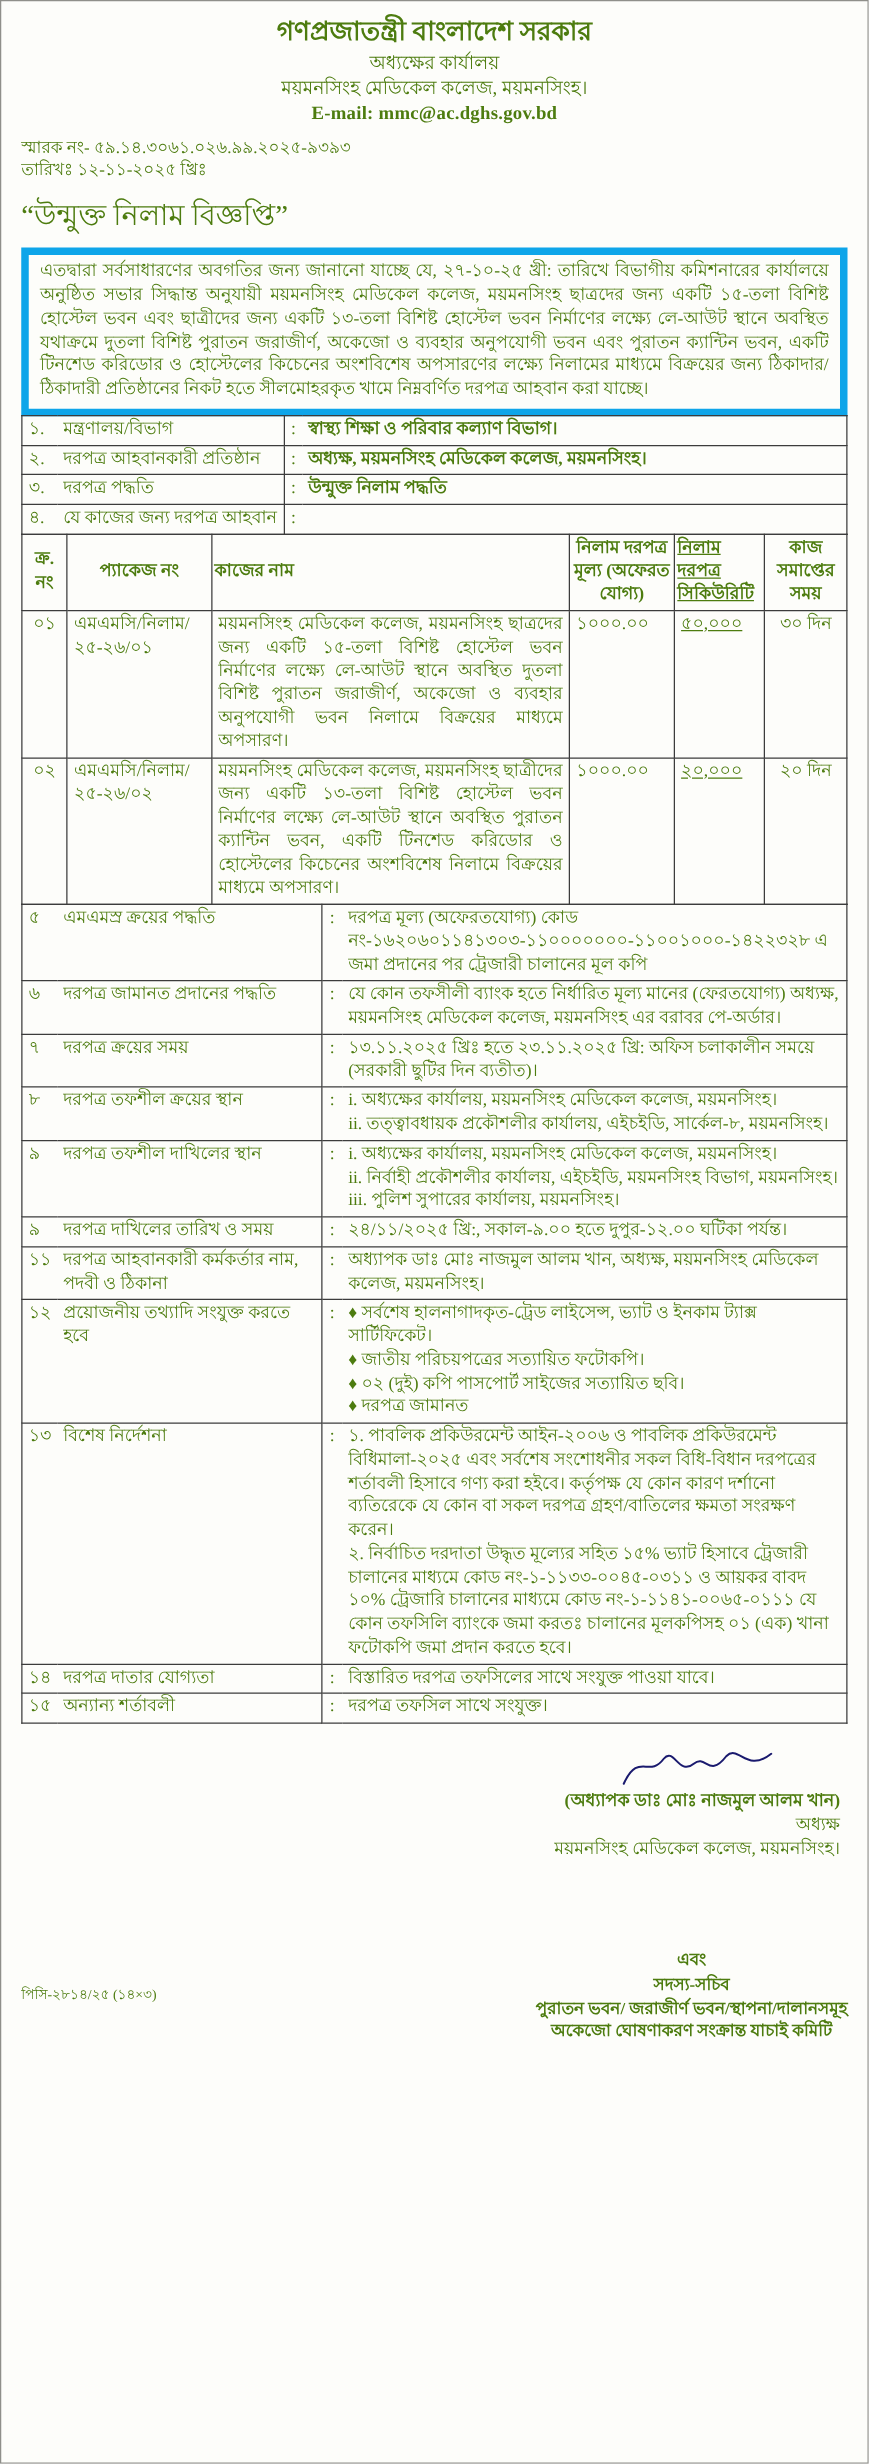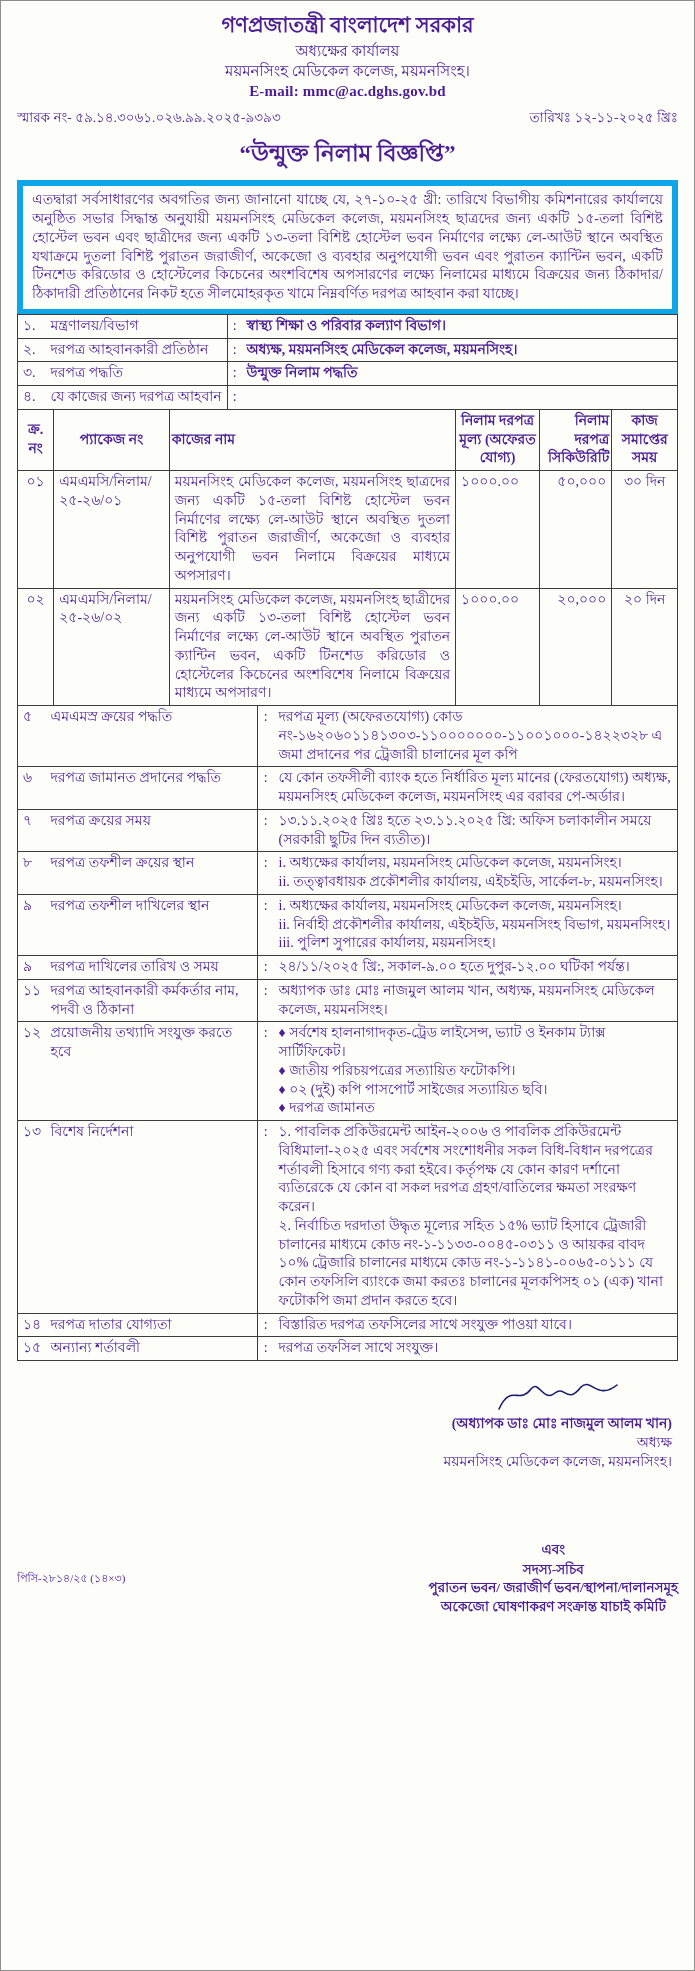--- a/index.html
+++ b/index.html
@@ -2,44 +2,44 @@
 <html><head>
 <meta charset="utf-8">
 <style>
   * { box-sizing: border-box; }
   html,body { margin:0; padding:0; background:#dcdcd8; }
   .page {
     width:695px; min-height:1971px; margin:0 auto; background:#fdfdfa;
     border:1px solid #8f8f8a;
     padding:10px 16px 16px;
     font-family:"Liberation Serif","DejaVu Serif",serif;
-    font-size:14px; line-height:1.34; color:#4c1d95;
+    font-size:14px; line-height:1.34; color:#4d7c0f;
   }
   .doc-header { text-align:center; }
   .gov   { font-size:21px; font-weight:bold; }
   .office{ font-size:15px; margin-top:2px; }
   .college{ font-size:15px; }
   .email { font-size:15px; font-weight:bold; letter-spacing:.2px; }
-  .memo-row { display:flex; justify-content:space-between; margin-top:8px; font-size:13.5px; }
-  .title { text-align:center; font-size:23px; font-weight:bold; margin:12px 0 10px; }
+  .memo-row { display:flex; justify-content:space-between; margin-top:8px; font-size:13.5px;flex-direction:column; }
+  .title { font-size:23px; font-weight:normal; margin:12px 0 10px; }
   .intro { border:6px solid #0ea5e9; padding:5px 9px; text-align:justify; }
   table { width:100%; border-collapse:collapse; margin-top:-1px; table-layout:fixed; }
   td, th { border:1px solid #3c3c3c; padding:2px 5px; vertical-align:top; font-size:14px; }
   th { font-weight:bold; text-align:center; vertical-align:middle; padding:2px 2px; }
   
   .i-no    { width:28px;  border-right:none; padding-right:0; }
   .i-label { width:182px; border-left:none; }
   .i-colon { width:14px;  border-right:none; text-align:center; padding:2px 0; }
   .i-value { border-left:none;font-weight:bold; }
   
   .m-sl    { width:32px;  text-align:center; }
   .m-pkg   { width:102px; }
   .m-work  { width:253px; text-align:justify; }
   .m-price { width:74px;  }
-  .m-sec   { width:64px;  text-align:right; }
+  .m-sec   { width:64px;  text-align:left;text-decoration:underline; }
   .m-time  { width:58px;  text-align:center; }
   
   .d-no    { width:28px;  border-right:none; padding-right:0; }
   .d-label { width:212px; border-left:none; }
   .d-colon { width:16px;  border-right:none; text-align:center; padding:2px 0; }
   .d-value { border-left:none; white-space:pre-line; }
   
   .sig-wrap { margin-top:14px; display:flex; justify-content:flex-end; }
   .sig-block { text-align:right; padding-right:6px; }
   .sig-block .scribble { display:block; margin:0 auto -4px; }

